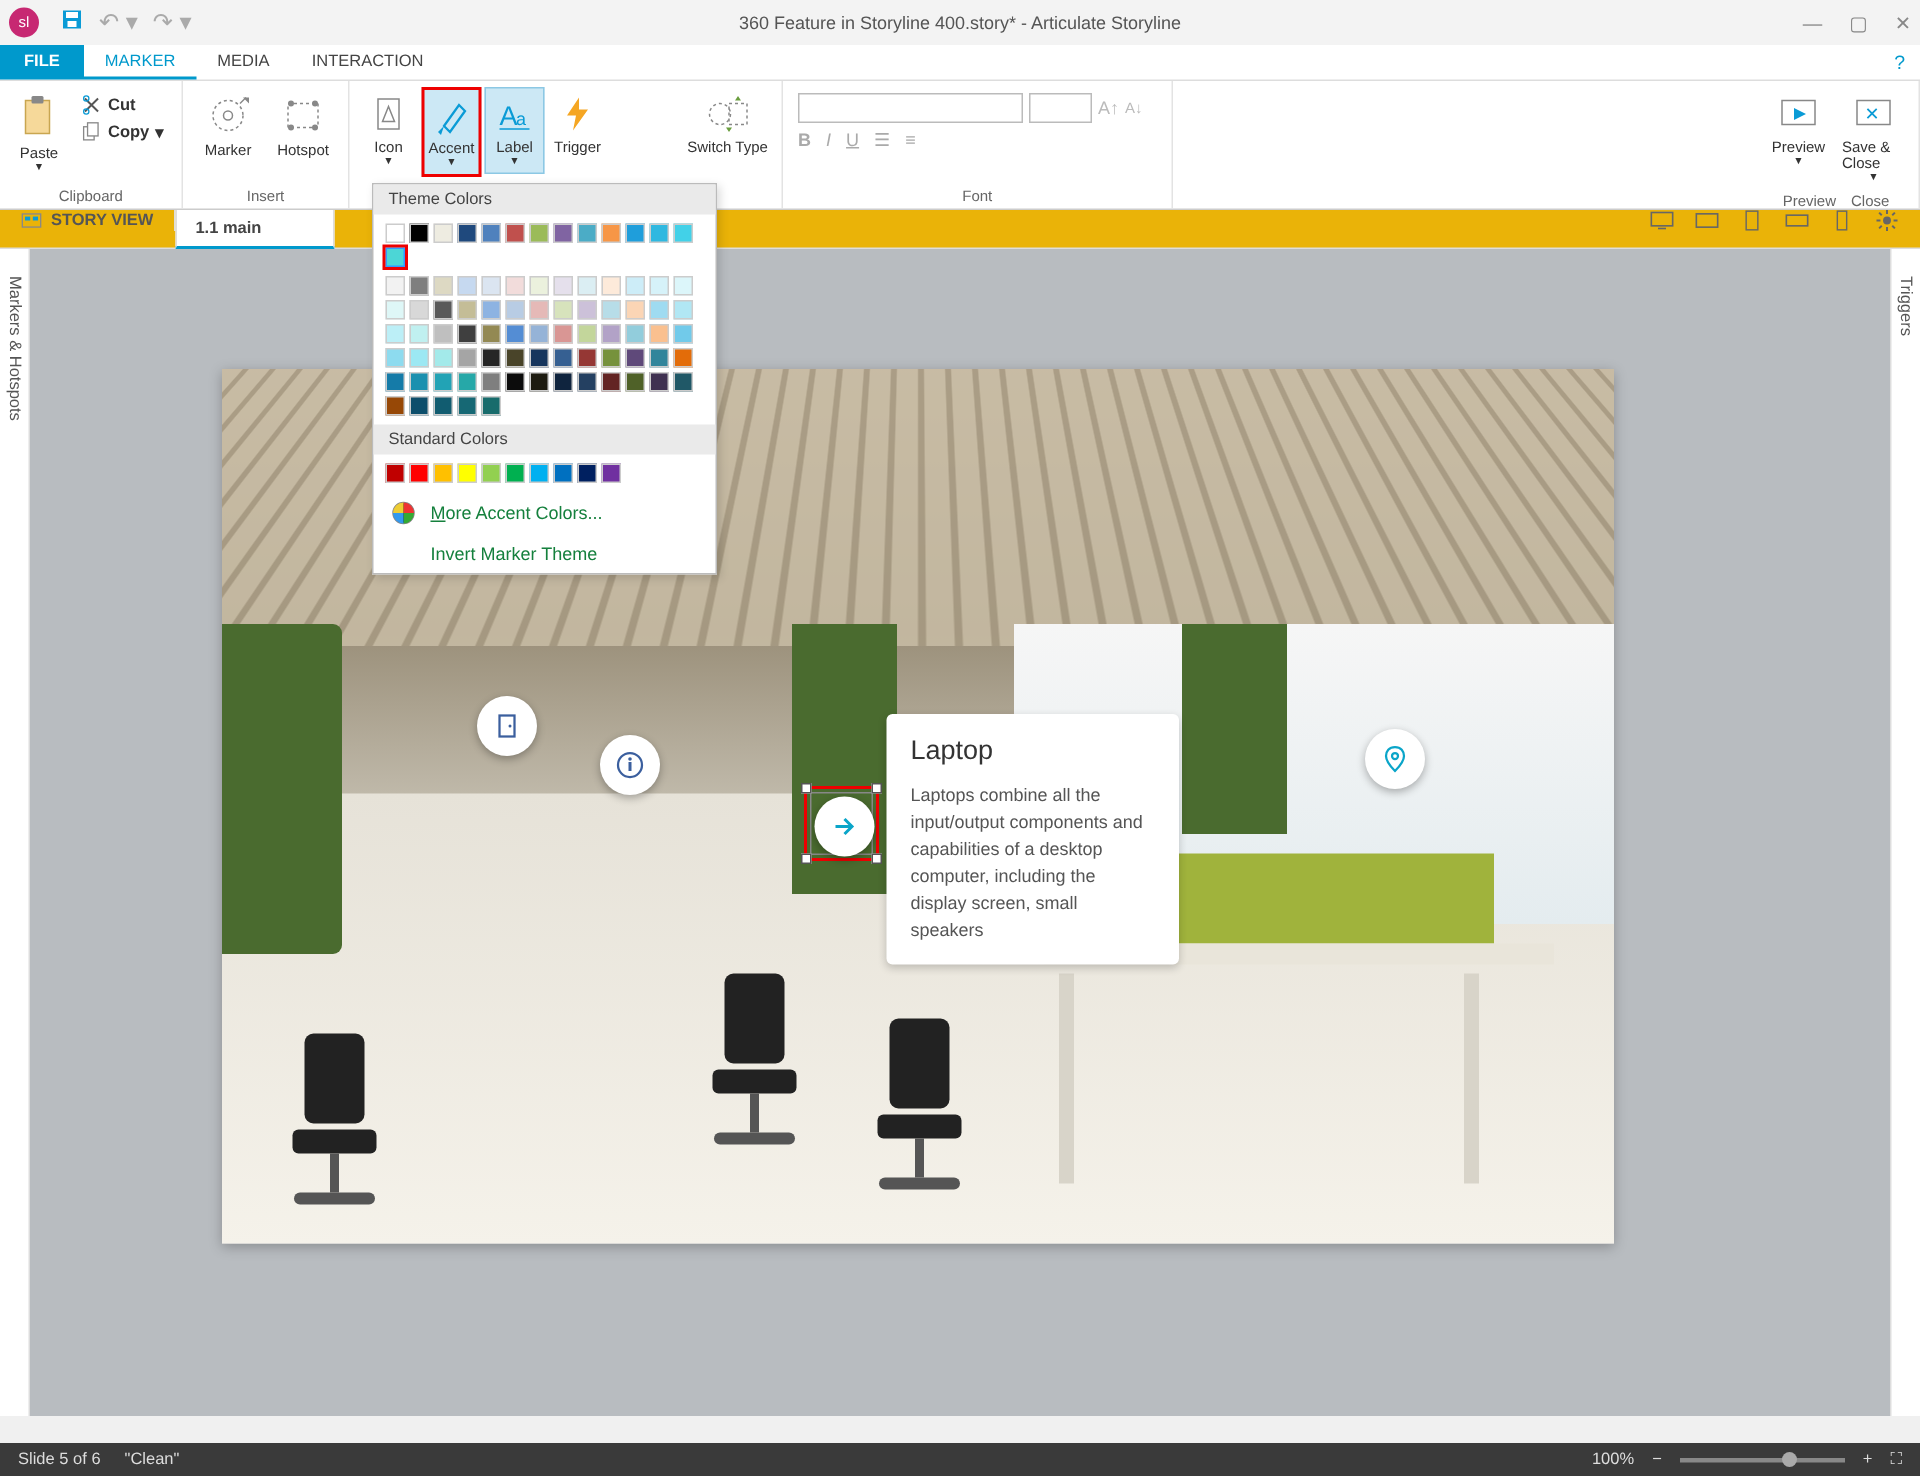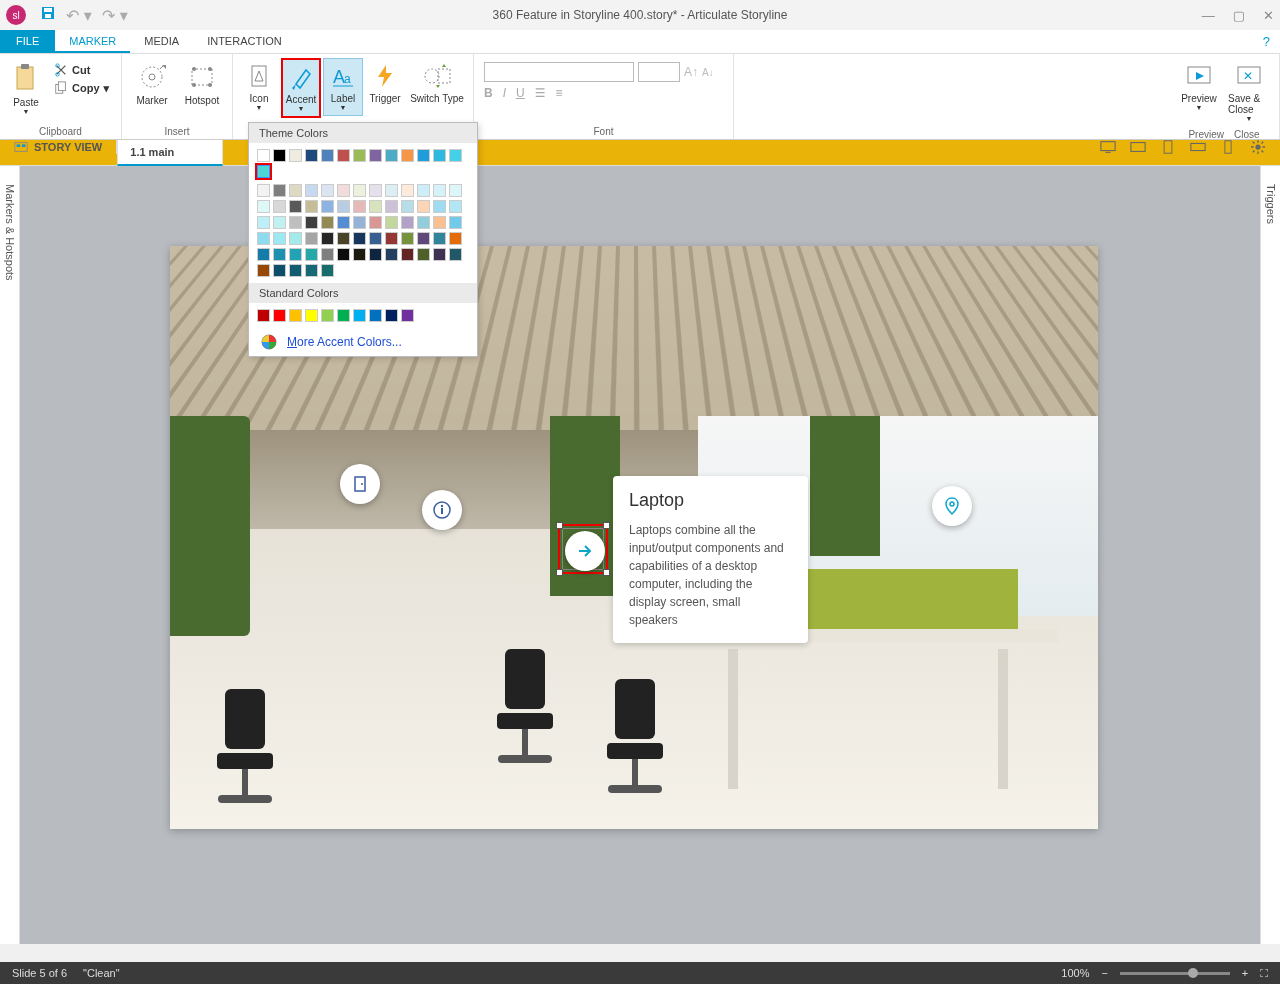--- a/index.html
+++ b/index.html
@@ -9,34 +9,34 @@
 .titlebar { height: 30px; background: #f3f3f3; display: flex; align-items: center; padding: 0 6px; position: relative; }
 .app-logo { width: 20px; height: 20px; background: #c72872; border-radius: 50%; color: #fff; font-size: 10px; display:flex; align-items:center; justify-content:center; margin-right: 14px; }
 .qat { display: flex; gap: 10px; align-items: center; }
 .qat svg { width: 16px; height: 16px; }
 .title-text { position: absolute; left: 50%; transform: translateX(-50%); font-size: 12px; color: #555; }
 .window-controls { margin-left: auto; display: flex; gap: 18px; }
 .window-controls span { color: #888; font-size: 13px; }
 
 
 .ribbon-tabs { height: 24px; background: #fff; border-bottom: 1px solid #ddd; display: flex; align-items: stretch; position: relative; }
-.file-tab { background: #0099cc; color: #fff; font-size: 11px; padding: 5px 16px; }
+.file-tab { background: #0099cc; color: #fff; font-size: 11px; padding: 5px 16px; font-weight: bold; }
 .ribbon-tab { font-size: 11px; color: #444; padding: 5px 14px; cursor: pointer; }
 .ribbon-tab.active { color: #0099cc; border-bottom: 2px solid #0099cc; }
 .help-icon { margin-left: auto; padding: 4px 10px; color: #0099cc; font-size: 13px; }
 
 
 .ribbon { height: 86px; background: #fff; border-bottom: 1px solid #ccc; display: flex; }
 .group { border-right: 1px solid #e3e3e3; padding: 4px 6px 2px 6px; display: flex; flex-direction: column; justify-content: space-between; }
 .group-row { display:flex; gap:2px; align-items:flex-start;}
 .group-label { font-size: 10px; color: #666; text-align: center; margin-top: 2px; }
 .big-btn { width: 48px; display: flex; flex-direction: column; align-items: center; justify-content:flex-start; padding: 4px 2px; font-size: 10px; color: #333; cursor:pointer; border: 1px solid transparent; }
 .big-btn svg { margin-bottom:4px; }
 .big-btn.narrow { width: 40px; }
-.big-btn.wide { width: 60px; }
+.big-btn.wide { width: 60px; margin-left: 48px; }
 .big-btn.selected { background: #cce8f5; border: 1px solid #8cc8e4; }
 .big-btn.active-accent { background: #cce8f5; border: 2px solid #e00; }
 .small-stack { display:flex; flex-direction:column; gap:2px; padding: 4px 4px; }
 .small-btn { display:flex; align-items:center; gap:4px; font-size: 11px; color:#333; cursor:pointer; padding: 1px 2px; font-weight: bold; }
 .small-btn svg { width:14px; height:14px; }
 .font-group input[type=text] { height: 20px; border: 1px solid #bbb; font-size:11px; padding: 2px 4px; color:#888; }
 .font-combo { width: 150px; }
 .size-combo { width: 42px; }
 .fg-row { display:flex; gap:4px; align-items:center; margin-bottom: 4px;}
 .fg-row2 { display:flex; gap:10px; align-items:center; color:#aaa; font-size:12px; }
@@ -49,21 +49,21 @@
 .slide-tab { display:flex; align-items:center; padding: 0 48px 0 12px; font-size: 11px; color: #444; background:#fff; border: 1px solid #ddd; border-bottom: 2px solid #0099cc; border-top:none; height: 26px;}
 .device-icons { margin-left: auto; display: flex; gap: 14px; align-items:center; padding-right: 14px; }
 .device-icons svg { width:16px; height:14px; fill:none; stroke:#666; stroke-width:1.2;}
 .device-icons .gear { stroke:none; fill:#666; }
 
 
 .canvas-area { position:relative; height: 778px; background: #b8bcc0; display:flex; }
 .left-rail { width: 20px; background:#fff; border-right:1px solid #ddd; display:flex; align-items:flex-start; justify-content:center; padding-top: 18px; }
 .rail-text { writing-mode: vertical-rl; font-size: 11px; color:#555; }
 .right-rail { width: 20px; background:#fff; border-left:1px solid #ddd; display:flex; align-items:flex-start; justify-content:center; padding-top: 18px; }
-.slide { position:absolute; left: 170px; top: 80px; width: 928px; height: 583px; background: linear-gradient(180deg, #bfb199 0%, #9a8f79 30%, #d6d2c7 60%, #e9e6df 100%); box-shadow: 0 2px 8px rgba(0,0,0,.25); overflow:hidden; }
+.slide { position:absolute; left: 148px; top: 80px; width: 928px; height: 583px; background: linear-gradient(180deg, #bfb199 0%, #9a8f79 30%, #d6d2c7 60%, #e9e6df 100%); box-shadow: 0 2px 8px rgba(0,0,0,.25); overflow:hidden; }
 
 
 .ceiling { position:absolute; top:0; left:0; right:0; height: 210px; background: repeating-linear-gradient(90deg,#c9bda5 0 14px,#a79a82 14px 18px), repeating-linear-gradient(0deg,#c9bda5 0 14px,#a79a82 14px 18px); transform: perspective(600px) rotateX(50deg); transform-origin: top; opacity:.85;}
 .floor { position:absolute; bottom:0; left:0; right:0; height: 300px; background: linear-gradient(180deg, #e6e2d8, #f5f2ea); }
 .window-back { position:absolute; top:170px; right:0; width: 400px; height: 200px; background: linear-gradient(180deg,#f6f6f6,#e4ecef); }
 .green1 { position:absolute; left:0; top:170px; width:80px; height: 220px; background:#4a6b2f; border-radius: 0 6px 6px 0; }
 .green2 { position:absolute; left:380px; top:170px; width:70px; height: 180px; background:#4a6b2f; }
 .green3 { position:absolute; left:640px; top:170px; width:70px; height: 140px; background:#4a6b2f; }
 .desk { position:absolute; bottom:40px; right:40px; width:340px; height:220px; }
 .desk .panel { position:absolute; top:0; left:0; right:40px; height:60px; background:#a0b33c; }
@@ -86,21 +86,21 @@
 .callout { position:absolute; background:#fff; border-radius:4px; padding: 14px 16px; width: 195px; box-shadow: 0 2px 6px rgba(0,0,0,.2); }
 .callout h3 { font-size: 18px; color:#333; margin-bottom: 10px; font-weight:500;}
 .callout p { font-size: 12px; color:#555; line-height:1.5; }
 
 
 .color-dropdown { position:absolute; left: 248px; top: 122px; width: 230px; background:#fff; border:1px solid #bbb; box-shadow: 2px 2px 6px rgba(0,0,0,.15); z-index: 50; }
 .cd-header { background:#eaeaea; font-size:11px; color:#444; padding: 4px 10px; }
 .swatch-grid { display:flex; flex-wrap:wrap; gap:3px; padding: 6px 8px; width: 226px;}
 .swatch { width:13px; height:13px; border:1px solid #ccc; cursor:pointer; }
 .swatch.sel { outline: 2px solid #e00; outline-offset: 0px; border-color:#39f; }
-.cd-item { display:flex; align-items:center; gap: 10px; padding: 6px 12px; font-size: 12px; color:#1d4ed8; cursor:pointer; }
+.cd-item { display:flex; align-items:center; gap: 10px; padding: 6px 12px; font-size: 12px; color:#15803d; cursor:pointer; }
 .cd-item svg { width:16px; height:16px; }
 
 
 .status-bar { position:absolute; bottom:0; left:0; right:0; height:22px; background:#3a3a3a; color:#ddd; font-size:11px; display:flex; align-items:center; padding: 0 12px; gap: 16px;}
 .status-right { margin-left:auto; display:flex; align-items:center; gap:12px; }
 .zoom-track { width: 110px; height: 3px; background:#888; position:relative; }
 .zoom-thumb { position:absolute; top:-4px; left:68px; width:10px; height:10px; background:#aaa; border-radius:50%;}
 </style>
 </head>
 <body>
@@ -504,20 +504,24 @@
     <svg viewBox="0 0 16 16">
         <circle cx="8" cy="8" r="7" fill="conic-gradient(red,yellow,lime,cyan,blue,magenta,red)"></circle>
         <circle cx="8" cy="8" r="7" fill="none" stroke="#888"></circle>
         <path d="M8 1 A7 7 0 0 1 15 8 L8 8 Z" fill="#e33"></path>
         <path d="M15 8 A7 7 0 0 1 8 15 L8 8 Z" fill="#3a3"></path>
         <path d="M8 15 A7 7 0 0 1 1 8 L8 8 Z" fill="#39e"></path>
         <path d="M1 8 A7 7 0 0 1 8 1 L8 8 Z" fill="#ec3"></path>
       </svg>
     <span><u>M</u>ore Accent Colors...</span>
   </div>
+  <div class="cd-item">
+    <span style="width:16px;"></span>
+    <span>Invert Marker Theme</span>
+  </div>
 </div>
 
 <div class="status-bar">
   <span>Slide 5 of 6</span>
   <span>"Clean"</span>
   <div class="status-right">
     <span>100%</span>
     <span>−</span>
     <div class="zoom-track">
         <div class="zoom-thumb"></div>

